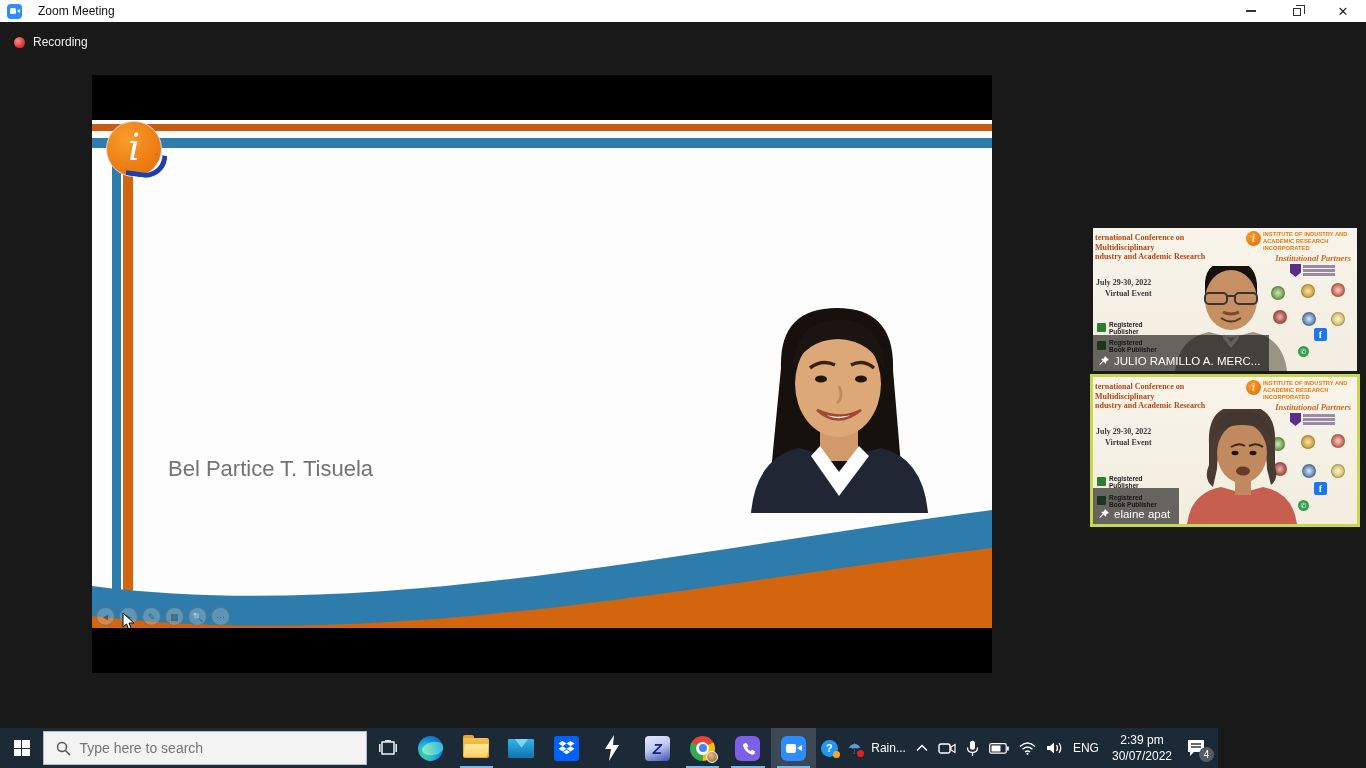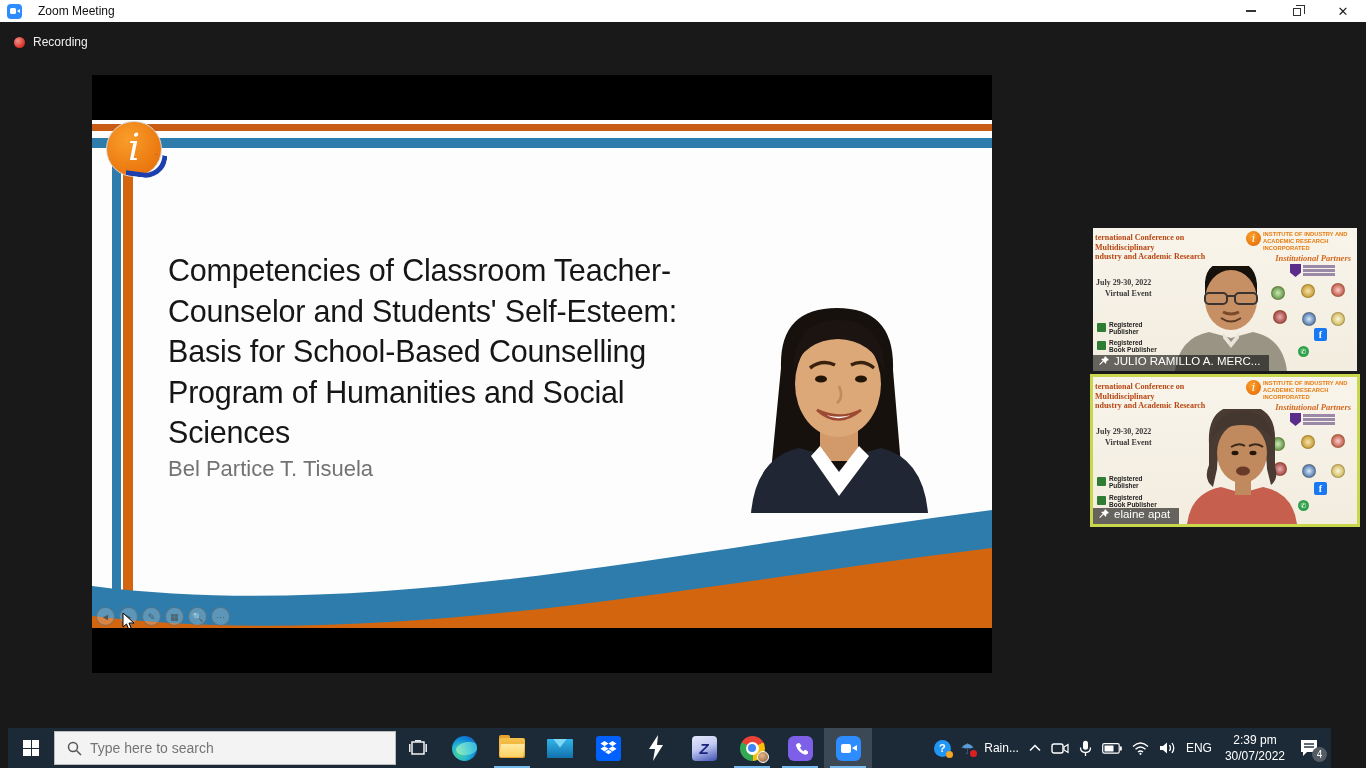--- a/index.html
+++ b/index.html
@@ -71,24 +71,24 @@
   .vbg .partners { position:absolute; right:6px; top:25px; font-size:8.5px; font-style:italic; font-weight:bold; color:#d4691e; font-family:"Liberation Serif",serif; }
   .vbg .shield { position:absolute; right:56px; top:36px; width:11px; height:13px; background:#5a2d8a; clip-path:polygon(0 0,100% 0,100% 65%,50% 100%,0 65%); }
   .vbg .uni-lines { position:absolute; right:22px; top:37px; width:32px; }
   .vbg .uni-lines div { height:2.5px; background:#9a8aa8; margin-bottom:1.5px; }
   .vbg .plogo { position:absolute; width:14px; height:14px; border-radius:50%; border:1px solid rgba(120,90,30,.4); }
   .vbg .badge-ico { position:absolute; left:4px; width:9px; height:9px; background:#2e7d32; border-radius:1px; }
   .vbg .reg1 { position:absolute; left:16px; font-size:6.5px; line-height:7px; font-weight:bold; color:#222; white-space:pre-line; }
   .vbg .fb { position:absolute; right:30px; width:13px; height:13px; background:#1877f2; color:#fff; font-size:10px; font-weight:bold; text-align:center; line-height:13px; border-radius:2px; font-family:"Liberation Serif",serif; }
   .vbg .phone { position:absolute; right:48px; width:11px; height:11px; border-radius:50%; background:#31a24c; color:#fff; font-size:7px; text-align:center; line-height:11px; }
   .person-svg { position:absolute; bottom:0; }
-  .name-tag { position:absolute; left:0; bottom:0; background:rgba(15,15,15,0.62); color:#fff; font-size:11.5px; padding:0 9px 4px 6px; display:flex; align-items:center; gap:5px; z-index:3; }
+  .name-tag { position:absolute; left:0; bottom:0; background:rgba(15,15,15,0.62); color:#fff; font-size:11.5px; padding:20px 9px 4px 6px; display:flex; align-items:center; gap:5px; z-index:3; }
 
   
-  .taskbar { position:absolute; left:8px; bottom:0; width:1323px; height:40px; background:#1c2a38; display:flex; align-items:center; z-index:60; }
+  .taskbar { position:absolute; left:0; bottom:0; width:1218px; height:40px; background:#1c2a38; display:flex; align-items:center; z-index:60; }
   .start-btn { width:46px; height:40px; display:flex; align-items:center; justify-content:center; cursor:pointer; }
   .win-logo { width:16px; height:16px; display:grid; grid-template-columns:7.5px 7.5px; grid-template-rows:7.5px 7.5px; gap:1px; }
   .win-logo div { background:#fff; }
   .search-box { width:342px; height:34px; background:#f3f3f3; border:1px solid #bbb; display:flex; align-items:center; gap:8px; padding-left:12px; }
   .search-box input { border:none; outline:none; background:transparent; font-size:14px; color:#444; width:270px; font-family:"Liberation Sans",sans-serif; }
   .taskview-btn { width:44px; height:40px; display:flex; align-items:center; justify-content:center; cursor:pointer; }
   .tb-app { width:48px; height:40px; display:flex; align-items:center; justify-content:center; position:relative; cursor:pointer; }
   .tb-app.open::after { content:""; position:absolute; bottom:0; left:6px; right:6px; height:2.5px; background:#76b9ed; }
   .tb-app.active { background:rgba(255,255,255,0.14); }
 
@@ -152,25 +152,20 @@
     <div class="slide-white">
       <div class="stripe-orange"></div>
       <div class="stripe-blue"></div>
       <div class="vbar-blue"></div>
       <div class="vbar-orange"></div>
 
       <div class="iiari-logo">
         <span class="i-glyph">i</span>
       </div>
 
-      <div class="slide-title">Competencies of Classroom Teacher-
-Counselor and Students' Self-Esteem:
-Basis for School-Based Counselling
-Program of Humanities and Social
-Sciences</div>
       <div class="slide-author">Bel Partice T. Tisuela</div>
 
       <svg class="speaker-photo" viewBox="0 0 227 215" width="227" height="215">
         <rect width="227" height="215" fill="#fdfdfd"></rect>
         <path d="M58 70 Q56 10 114 10 Q172 10 170 72 L182 215 L44 215 Z" fill="#17110e"></path>
         <rect x="97" y="118" width="38" height="45" fill="#d29a6b"></rect>
         <ellipse cx="115" cy="86" rx="43" ry="53" fill="#dca878"></ellipse>
         <path d="M70 72 Q72 22 115 22 Q160 22 162 74 Q148 42 115 41 Q82 42 70 72 Z" fill="#1c1410"></path>
         <path d="M87 70 q12 -9 25 -3" stroke="#38220f" stroke-width="3.5" fill="none"></path>
         <path d="M128 67 q12 -6 23 3" stroke="#38220f" stroke-width="3.5" fill="none"></path>

